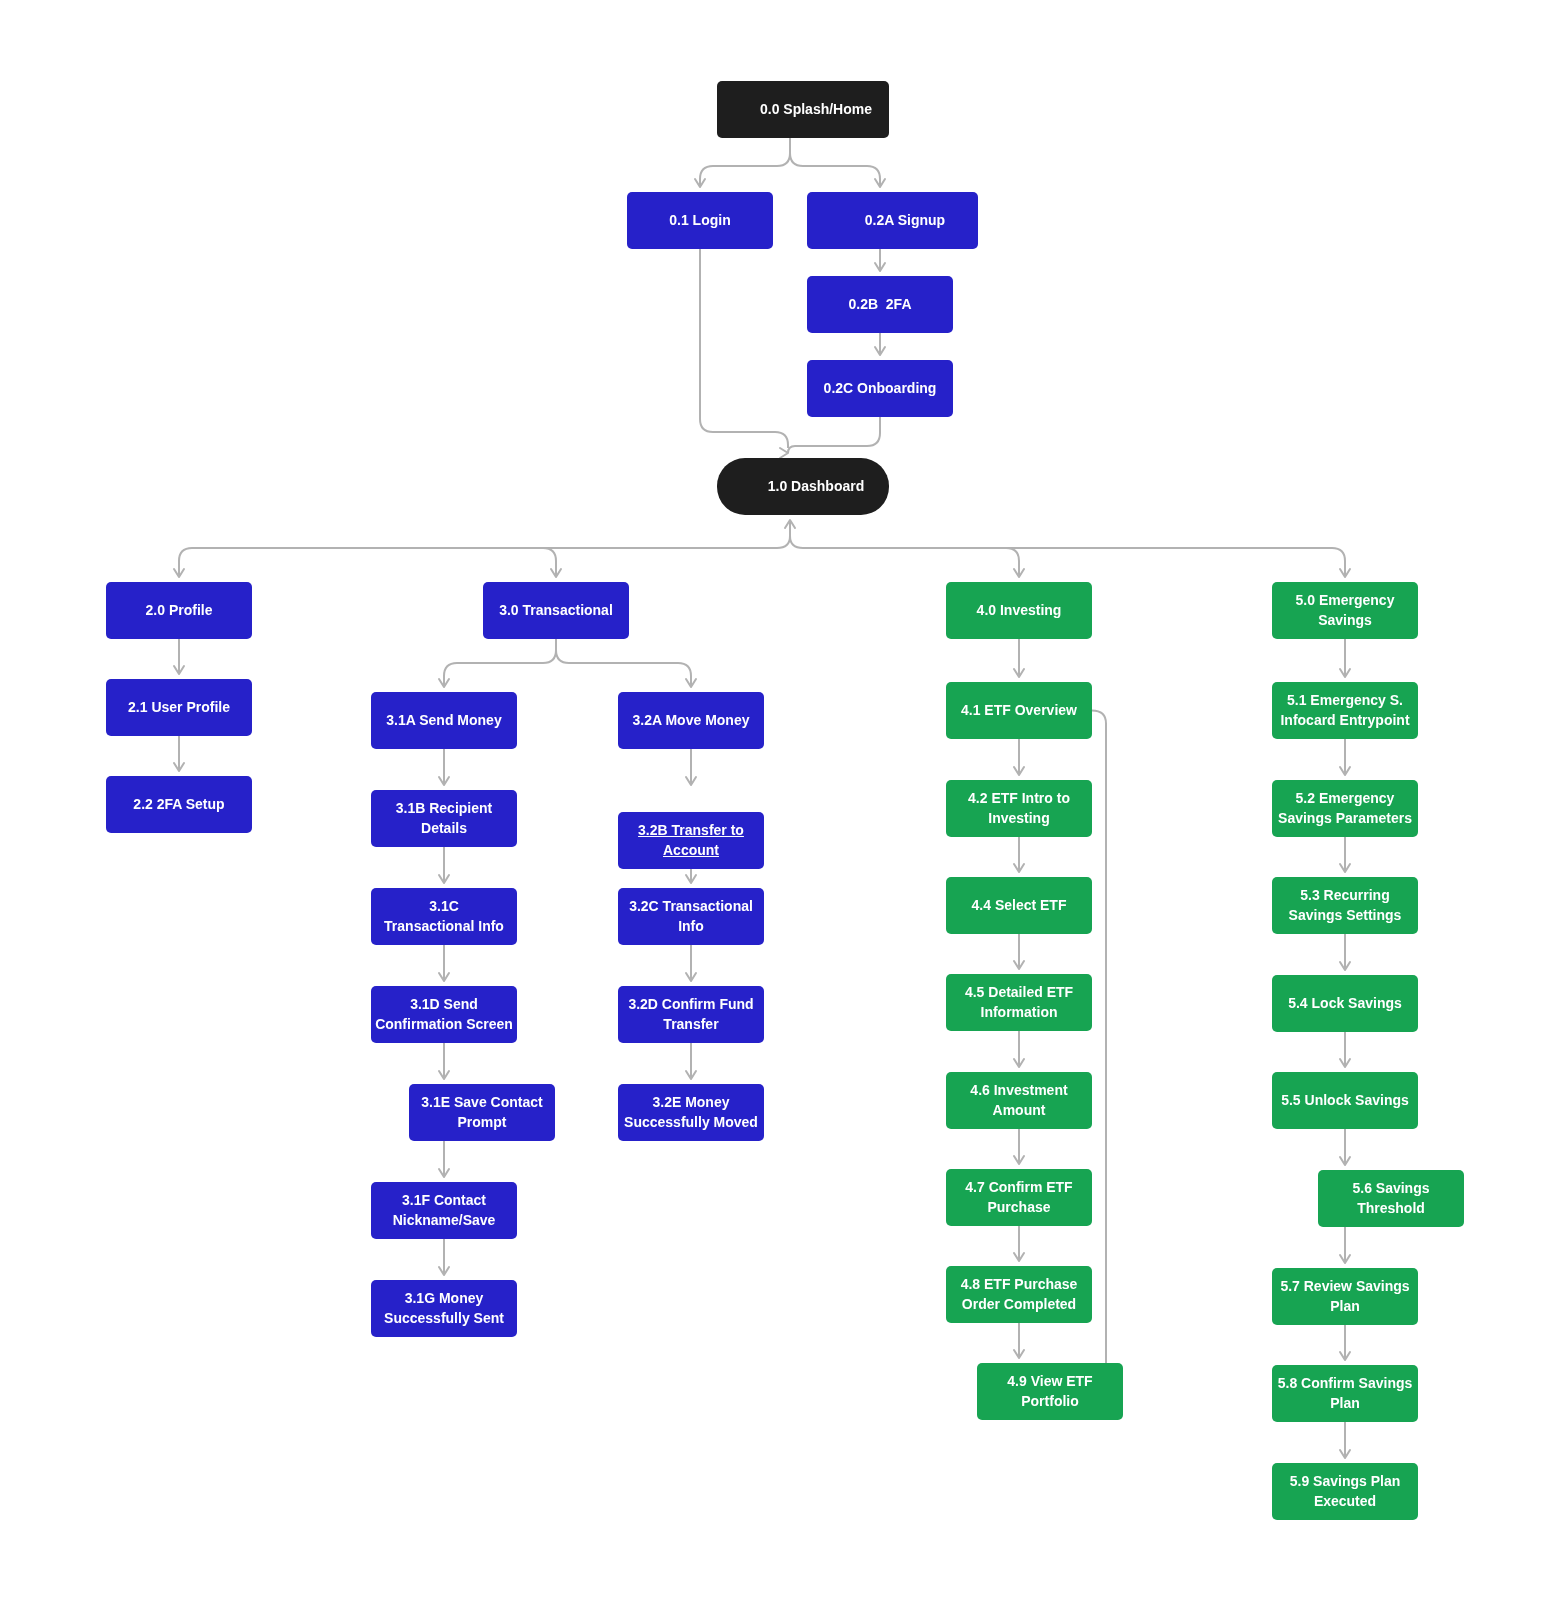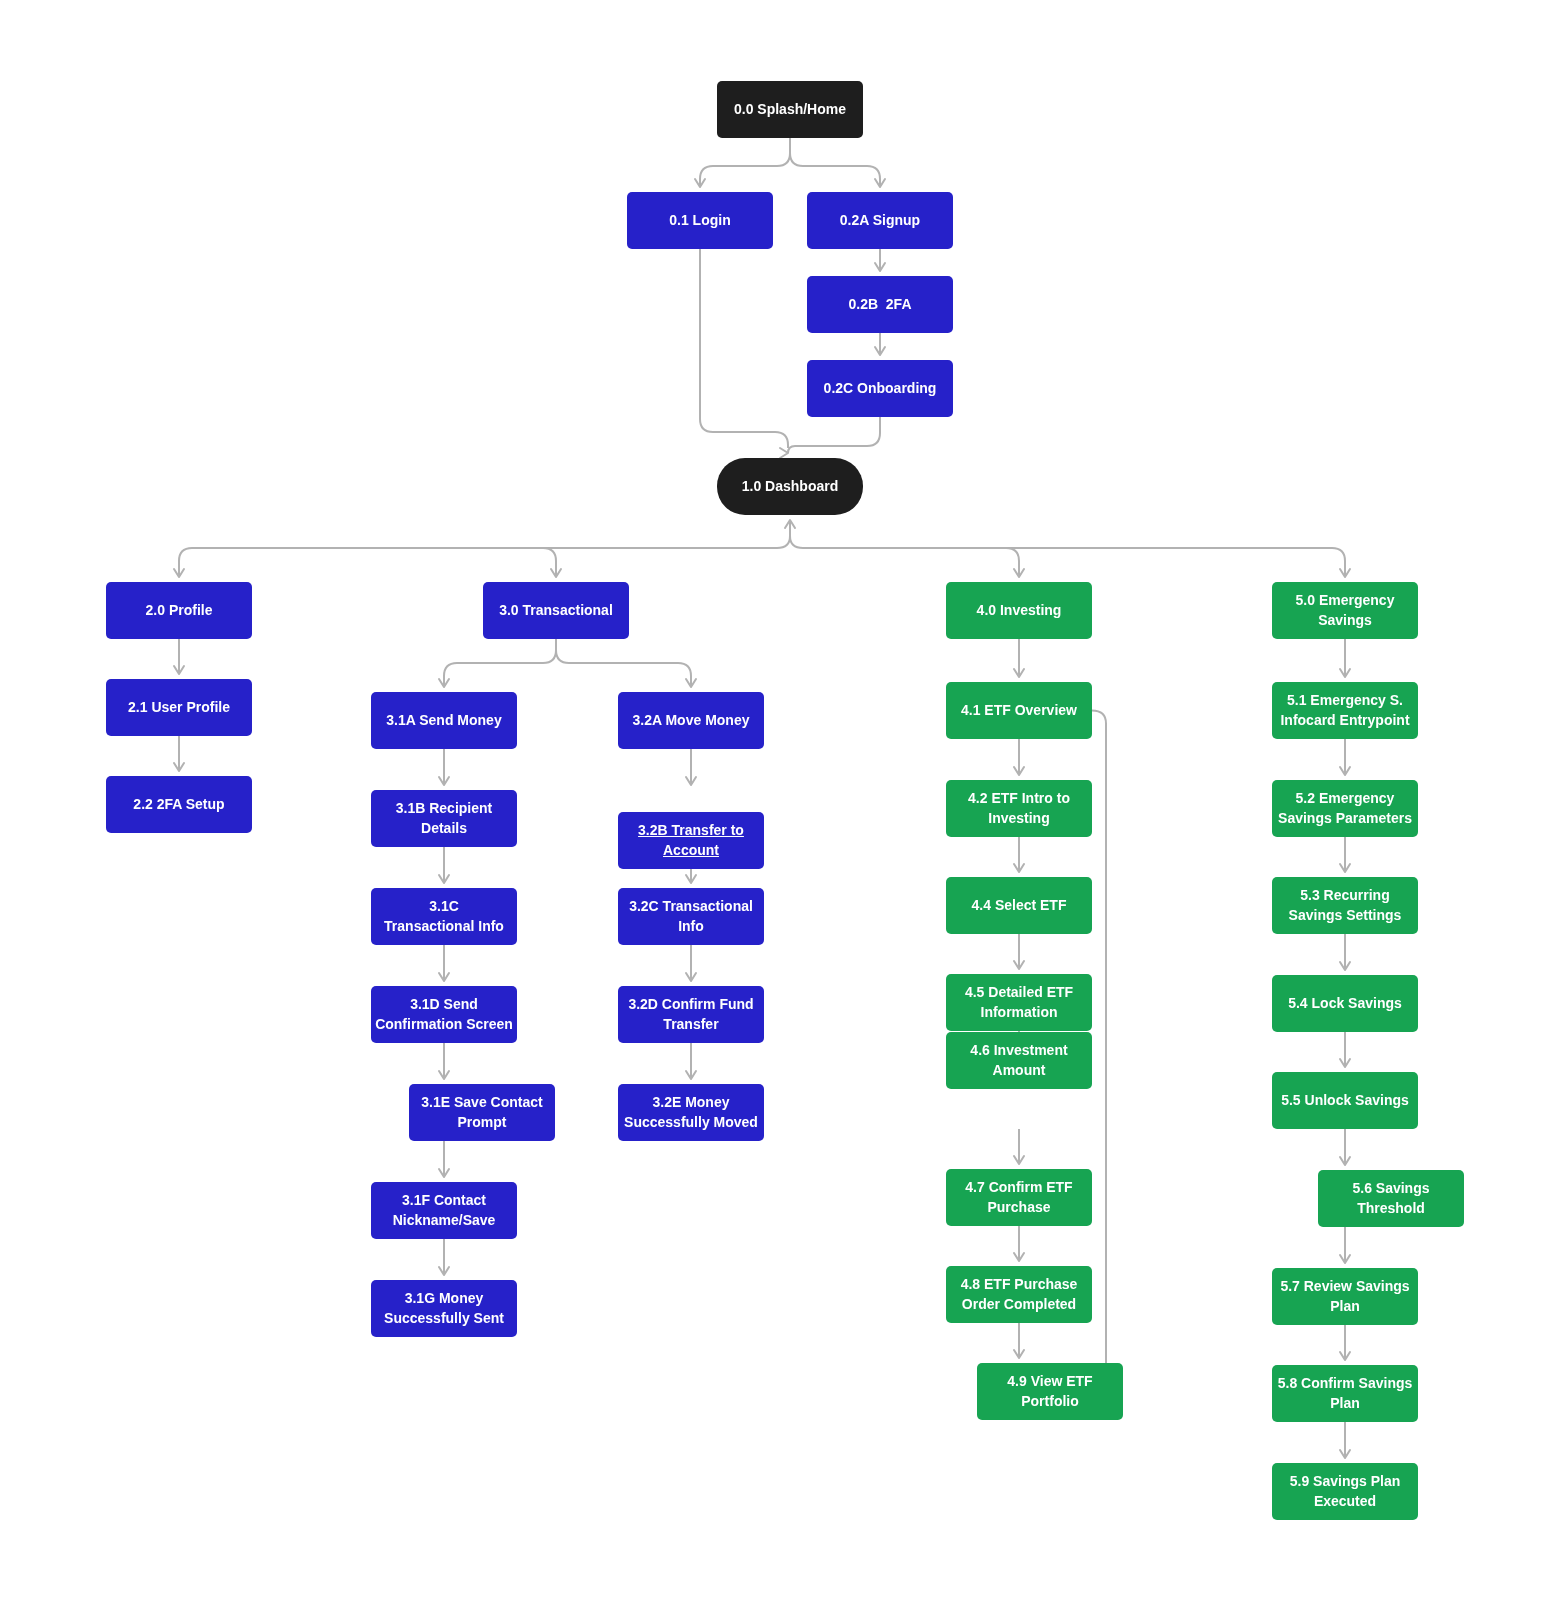--- a/index.html
+++ b/index.html
@@ -4,21 +4,21 @@
 <style>
   html,body{margin:0;padding:0;background:#ffffff;}
   #canvas{position:relative;width:1544px;height:1600px;background:#ffffff;overflow:hidden;
           font-family:"Liberation Sans",sans-serif;}
   #edges{position:absolute;left:0;top:0;width:1544px;height:1600px;}
   #edges path{fill:none;stroke:#b2b2b2;stroke-width:2;}
   .node{position:absolute;width:146px;height:57px;border-radius:5px;
         display:flex;align-items:center;justify-content:center;text-align:center;
         color:#ffffff;font-weight:700;font-size:14px;line-height:1.42;}
   .node .lbl{white-space:pre-line;padding:0 4px;pointer-events:none;}
-  .node.dark{background:#1e1e1e;}
+  .node.dark{background:#1e1e1e;padding-left:26px;}
   .node.blue{background:#2621c9;}
   .node.green{background:#17a452;}
 </style>
 </head>
 <body>
 
 <div id="canvas">
   <svg id="edges" width="1544" height="1600" viewBox="0 0 1544 1600" xmlns="http://www.w3.org/2000/svg">
     <defs>
       <marker id="arw" viewBox="0 0 14 14" refX="11" refY="7" markerWidth="14" markerHeight="14" markerUnits="userSpaceOnUse" orient="auto">
@@ -71,21 +71,21 @@
         <path d="M 1345 1422 L 1345 1458" marker-end="url(#arw)"></path>
       </g>
   </svg>
   <div id="nodes">
       <div class="node dark" style="left: 717px; top: 81px;">
         <span class="lbl">0.0 Splash/Home</span>
       </div>
       <div class="node blue" style="left: 627px; top: 192px;">
         <span class="lbl">0.1 Login</span>
       </div>
-      <div class="node blue" style="left: 807px; top: 192px;">
+      <div class="node blue" style="left: 807px; top: 192px; padding-left: 25px;">
         <span class="lbl">0.2A Signup</span>
       </div>
       <div class="node blue" style="left: 807px; top: 276px;">
         <span class="lbl">0.2B &nbsp;2FA</span>
       </div>
       <div class="node blue" style="left: 807px; top: 360px;">
         <span class="lbl">0.2C Onboarding</span>
       </div>
       <div class="node dark" style="left: 717px; top: 458px; border-radius: 28px;">
         <span class="lbl">1.0 Dashboard</span>
@@ -158,21 +158,21 @@
         <span class="lbl">4.2 ETF Intro to
 Investing</span>
       </div>
       <div class="node green" style="left: 946px; top: 877px;">
         <span class="lbl">4.4 Select ETF</span>
       </div>
       <div class="node green" style="left: 946px; top: 974px;">
         <span class="lbl">4.5 Detailed ETF
 Information</span>
       </div>
-      <div class="node green" style="left: 946px; top: 1032px;">
+      <div class="node green" style="left: 946px; top: 1072px;">
         <span class="lbl">4.6 Investment
 Amount</span>
       </div>
       <div class="node green" style="left: 946px; top: 1169px;">
         <span class="lbl">4.7 Confirm ETF
 Purchase</span>
       </div>
       <div class="node green" style="left: 946px; top: 1266px;">
         <span class="lbl">4.8 ETF Purchase
 Order Completed</span>

